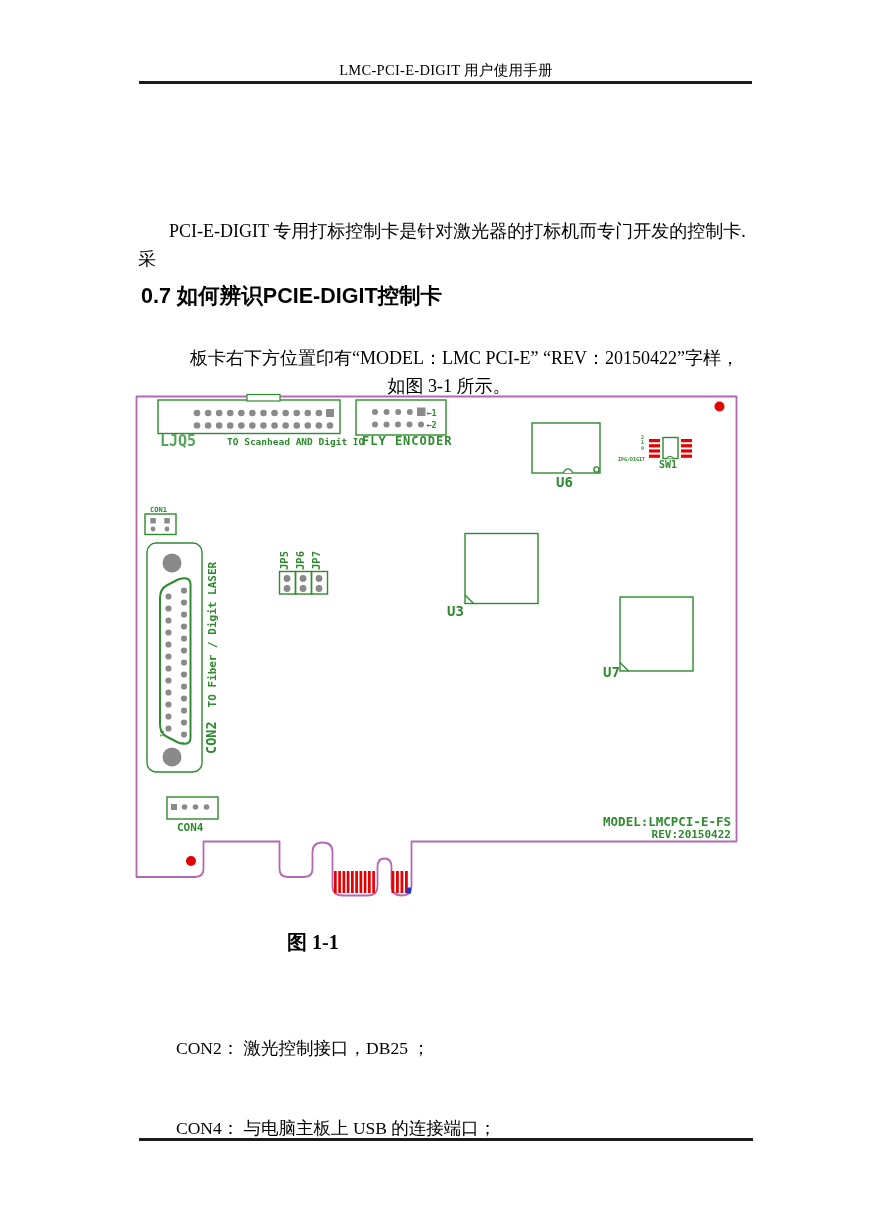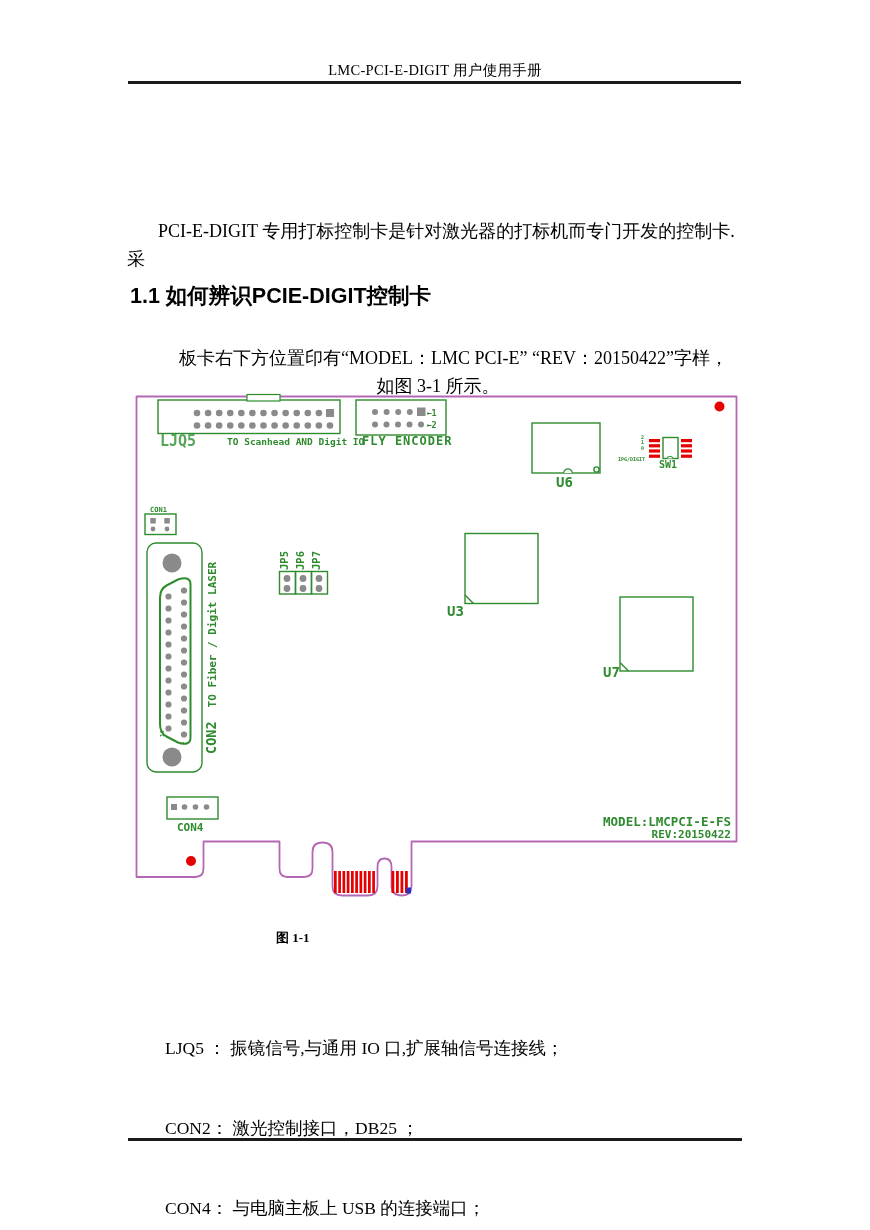--- a/index.html
+++ b/index.html
@@ -1,28 +1,28 @@
 <!DOCTYPE html>
 <html style="--c-outline: #b468b4; --c-silk: #2e8b2e; --c-silk_light: #55a659; --c-pad: #8a8a8a; --c-red: #e60000; --c-blue: #2233cc;"><head>
 <meta charset="utf-8">
 <style>
   html,body{margin:0;padding:0;background:#ffffff;}
   .page{position:relative;width:870px;height:1230px;background:#fff;overflow:hidden;
         font-family:"Liberation Serif",serif;color:#000;}
-  .abs{position:absolute;}
+  .abs{position:absolute;margin-left:11px;}
   .hdr-title{left:128px;top:61px;width:614px;text-align:center;font-size:14.5px;letter-spacing:.3px;}
   .hdr-rule{left:128px;top:81px;width:613px;height:3px;background:#1b1b1b;}
   .h1{left:130px;top:136px;font-family:"Liberation Sans",sans-serif;font-weight:bold;
       font-size:34px;letter-spacing:1px;}
   .para{left:127px;width:622px;font-size:18px;line-height:27.5px;}
   .p1{top:218px;}
   .p2{top:345px;text-align:center;}
   .indent{text-indent:31px;}
   .h2{left:130px;top:281px;font-family:"Liberation Sans",sans-serif;font-weight:bold;font-size:21.5px;}
-  .caption{left:276px;top:929px;font-size:13px;display:flex;gap:60px;white-space:pre;}
+  .caption{left:276px;top:929px;font-size:20px;display:flex;gap:60px;white-space:pre;}
   .caption .lab{font-weight:bold;}
   .legend{left:165px;top:981px;font-size:17.5px;line-height:26.8px;white-space:pre-wrap;}
   .ftr-rule{left:128px;top:1138px;width:614px;height:3px;background:#1b1b1b;}
 
   
   svg{position:absolute;left:120px;top:385px;width:645px;height:535px;}
   .outline{fill:#ffffff;stroke:var(--c-outline);stroke-width:1.8;stroke-linejoin:round;}
   .gbox{fill:none;stroke:var(--c-silk);stroke-width:1.4;}
   .gthick{fill:none;stroke:var(--c-silk);stroke-width:2;}
   .notch{fill:#ffffff;stroke:var(--c-silk);stroke-width:1.2;}
@@ -38,21 +38,21 @@
 <div class="page">
 
   <div class="abs hdr-title">LMC-PCI-E-DIGIT 用户使用手册</div>
   <div class="abs hdr-rule"></div>
 
 
   <div class="abs para p1">
     <div class="indent">PCI-E-DIGIT 专用打标控制卡是针对激光器的打标机而专门开发的控制卡.采</div>
   </div>
 
-  <div class="abs h2">1.1 如何辨识PCIE-DIGIT控制卡</div>
+  <div class="abs h2">0.7 如何辨识PCIE-DIGIT控制卡</div>
 
   <div class="abs para p2">
     <div class="indent">板卡右下方位置印有“MODEL：LMC PCI-E” “REV：20150422”字样，</div>
     <div>如图 3-1 所示。</div>
   </div>
 
   <svg viewBox="120 385 645 535">
 
     <path class="outline" d="
       M136.5,396.5 H736.5 V841.5 H411.5
@@ -260,20 +260,19 @@
 
     <text class="silk" x="731" y="825.5" font-size="12.5" text-anchor="end">MODEL:LMCPCI-E-FS</text>
     <text class="silk" x="731" y="838" font-size="11" text-anchor="end">REV:20150422</text>
   </svg>
 
   <div class="abs caption">
     <span class="lab">图 1-1</span>
   </div>
 
   <div class="abs legend">
-    <div>LJQ5 ： 振镜信号,与通用 IO 口,扩展轴信号连接线；</div>
     <div>CON2： 激光控制接口，DB25 ；</div>
     <div>CON4： 与电脑主板上 USB 的连接端口；</div>
     
   </div>
 
   <div class="abs ftr-rule"></div>
 </div>
 
 </body></html>

